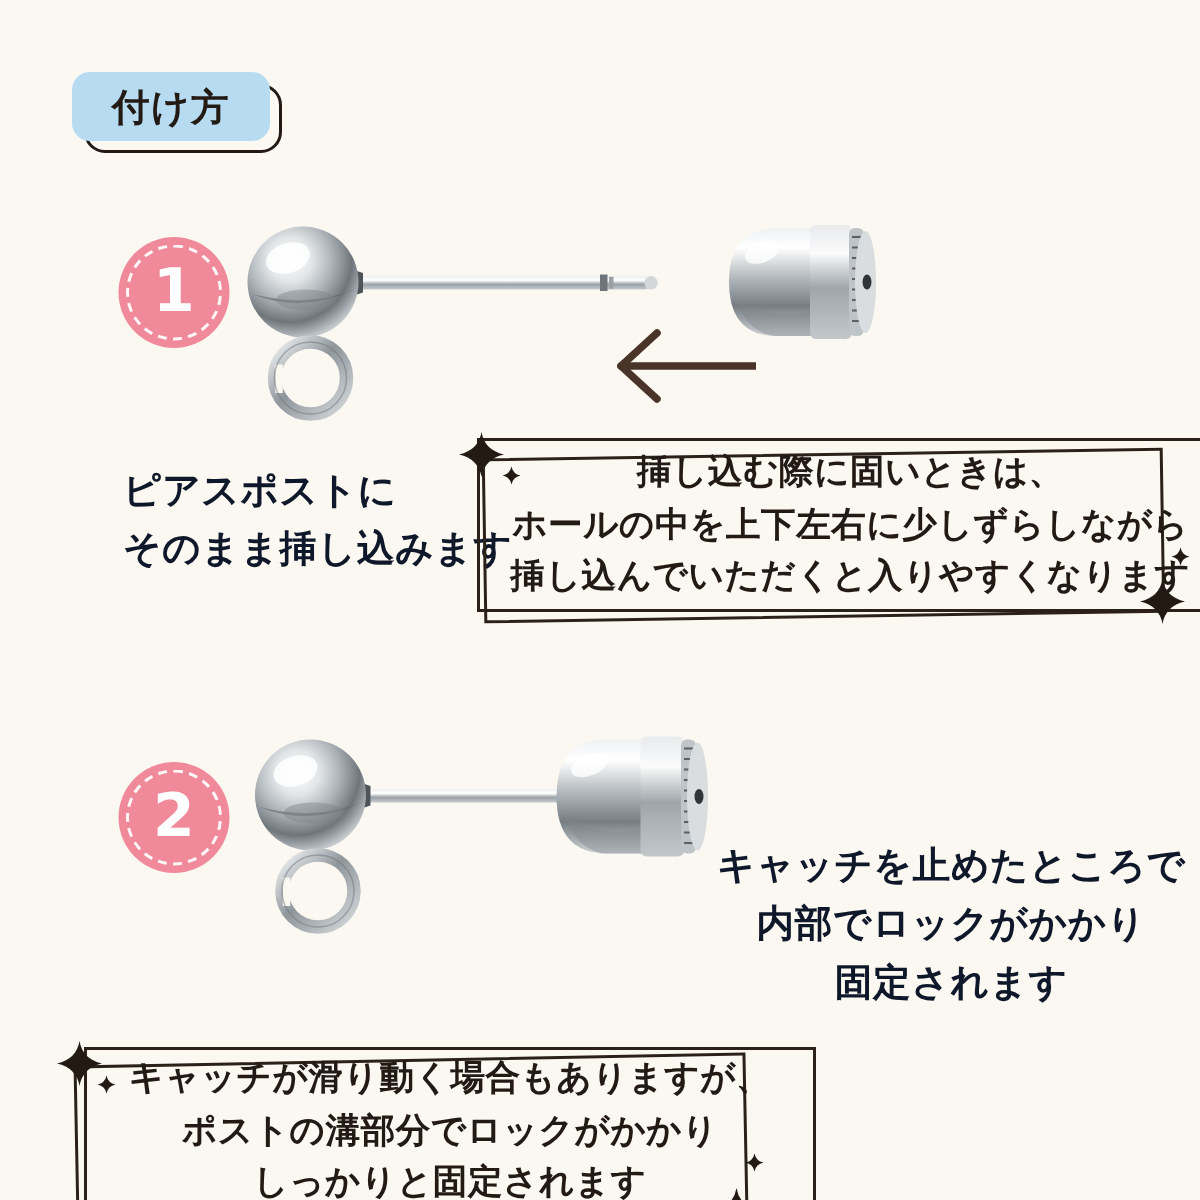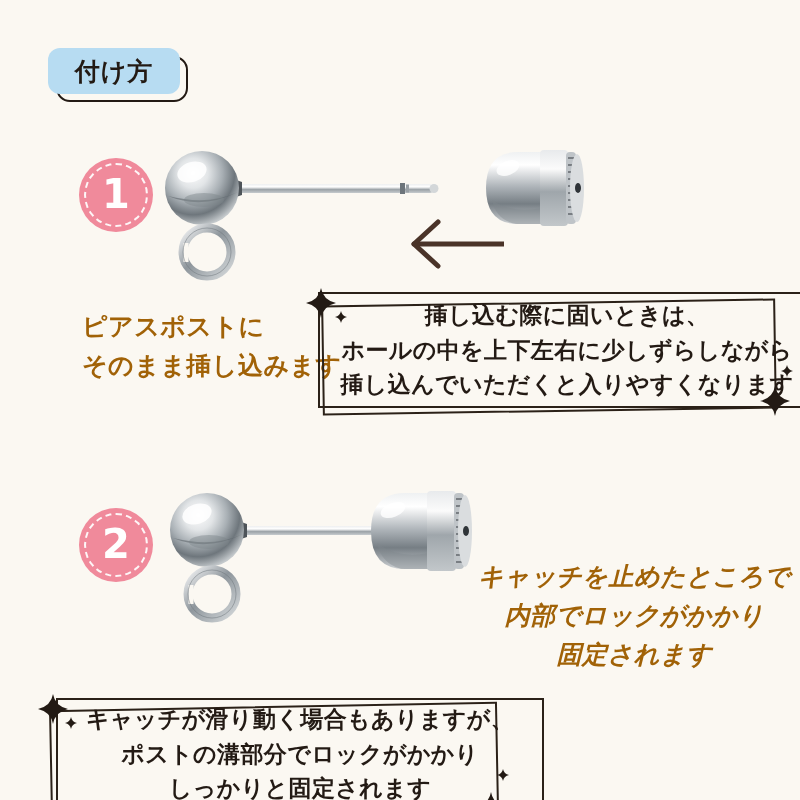--- a/index.html
+++ b/index.html
@@ -102,26 +102,26 @@
   }
   #step-badge-1 { left: 79px; top: 158px; }
   #step-badge-2 { left: 79px; top: 508px; }
 
   
   .caption {
     position: absolute;
     font-size: 25px;
     font-weight: 700;
     line-height: 1.55;
-    color: #a16207;
+    color: #0f172a;
     letter-spacing: 0.5px;
     white-space: pre;
   }
   #caption-step1 { left: 82px; top: 308px; text-align: left; }
-  #caption-step2 { left: 478px; top: 558px; text-align: center; font-style: italic; }
+  #caption-step2 { left: 478px; top: 558px; text-align: center; }
 
   
   .note-box {
     position: absolute;
     padding-left: 36px;
   }
   .note-box .frame-back {
     position: absolute;
     inset: 0;
     border: 2px solid #2B2118;

